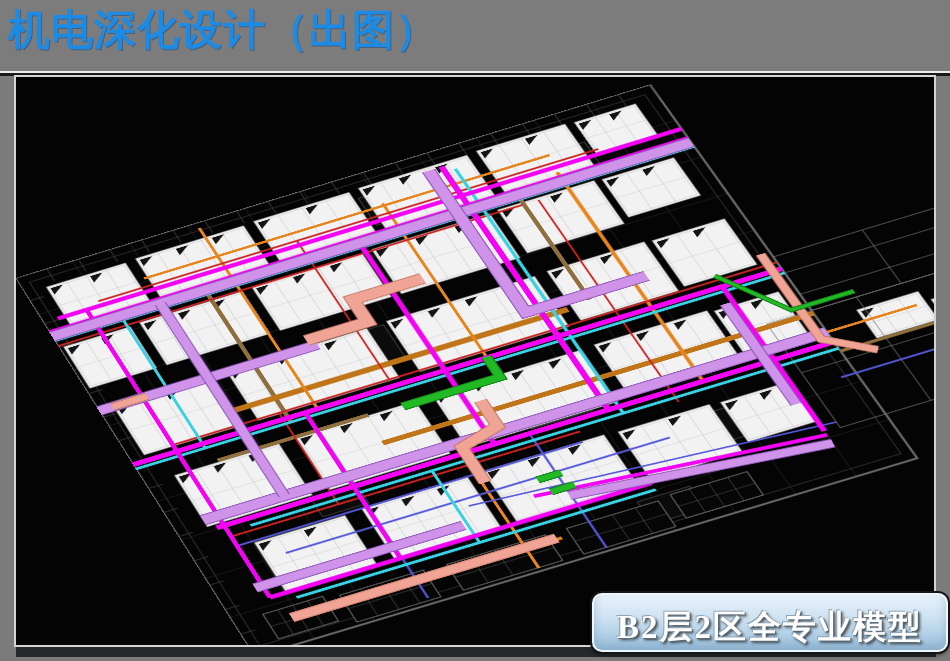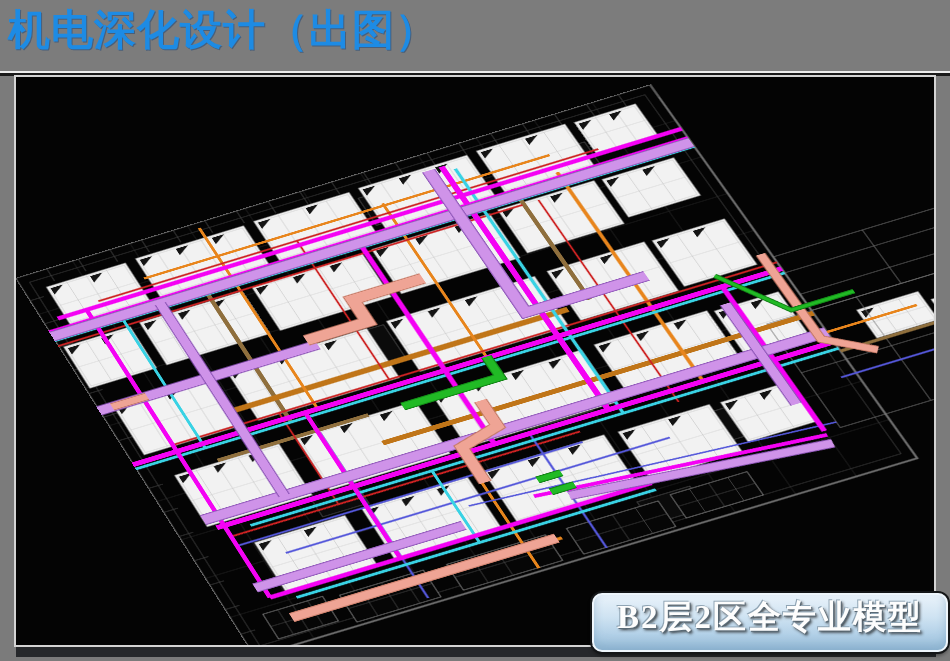--- a/index.html
+++ b/index.html
@@ -15,21 +15,21 @@
             border:2px solid #d4d4d4;background:#040404;overflow:hidden;}
   .floor{position:absolute;left:0;top:0;width:1120px;height:720px;
          transform-origin:0 0;
          transform:matrix3d(0.716157,-0.220029,0,-0.0000083595, 0.328555,0.508697,0,-0.000056086, 0,0,1,0, -1,201,0,1);}
   .floor svg{position:absolute;left:0;top:0;}
   .shadow-strip{position:absolute;left:16px;top:647px;width:920px;height:10px;background:#26282b;}
   .caption-badge{position:absolute;left:592px;top:593px;width:352px;height:55px;
      border-radius:10px;border:2px solid #eef6fc;
      background:linear-gradient(180deg,#e9f2fa 0%,#cfe3f2 40%,#b2d0e7 72%,#a0c5df 100%);
      box-shadow:0 0 0 2px #141618, 0 3px 4px rgba(0,0,0,0.55), inset 0 -6px 10px rgba(110,150,185,0.45);
-     display:flex;align-items:flex-start;justify-content:center;z-index:30;}
+     display:flex;align-items:flex-end;justify-content:center;z-index:30;}
   .caption-badge span{font-size:33px;font-weight:bold;color:#fdfdfd;letter-spacing:2px;white-space:nowrap;
      text-shadow:1px 1px 0 #5a6a76,-1px -1px 0 #8fa4b4,2px 2px 3px rgba(30,30,30,0.85);}
 </style>
 </head>
 <body>
 
 <div class="slide" style="background: rgb(123, 123, 123);">
   <div class="title-bar">
     <span class="title" style="color: rgb(29, 139, 228);">机电深化设计（出图）</span>
   </div>

